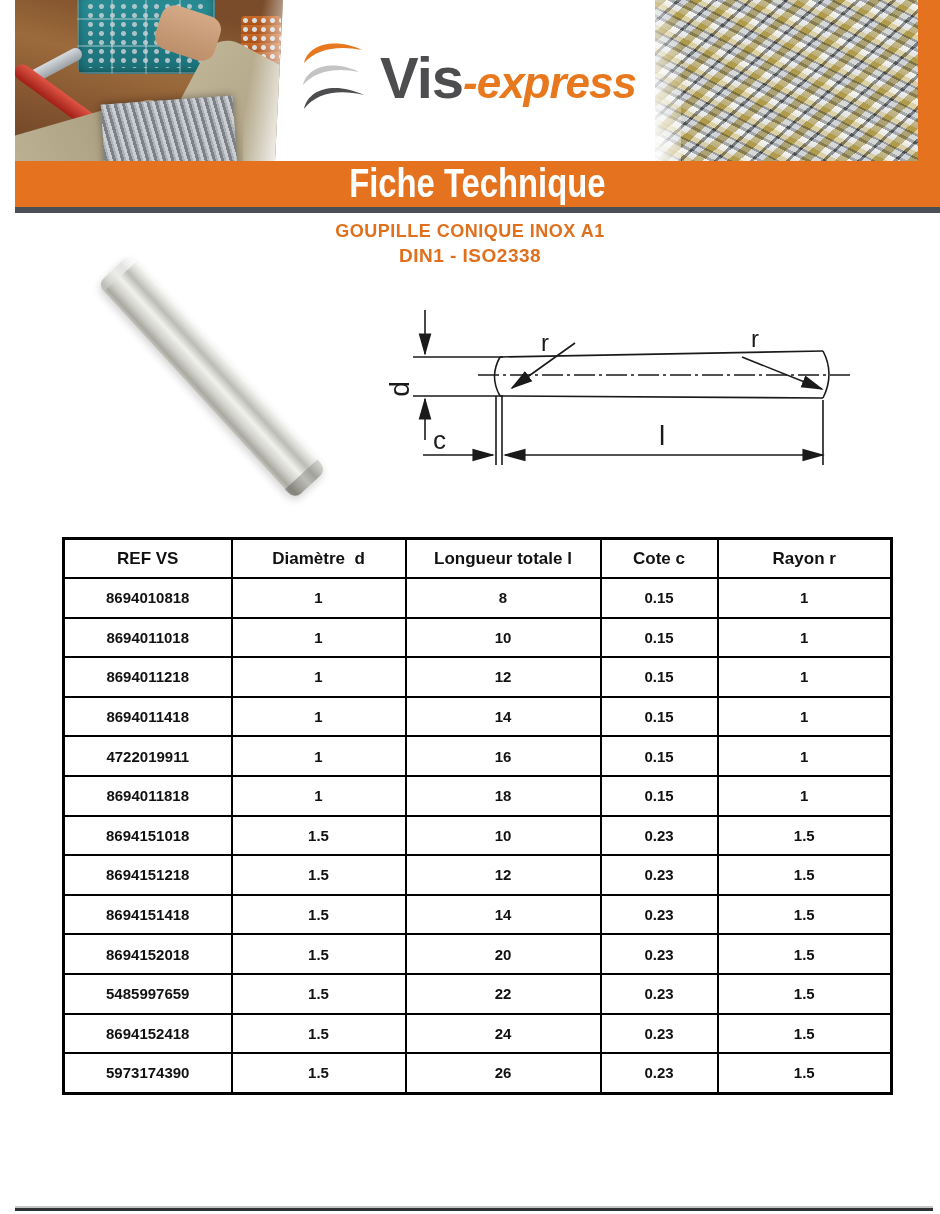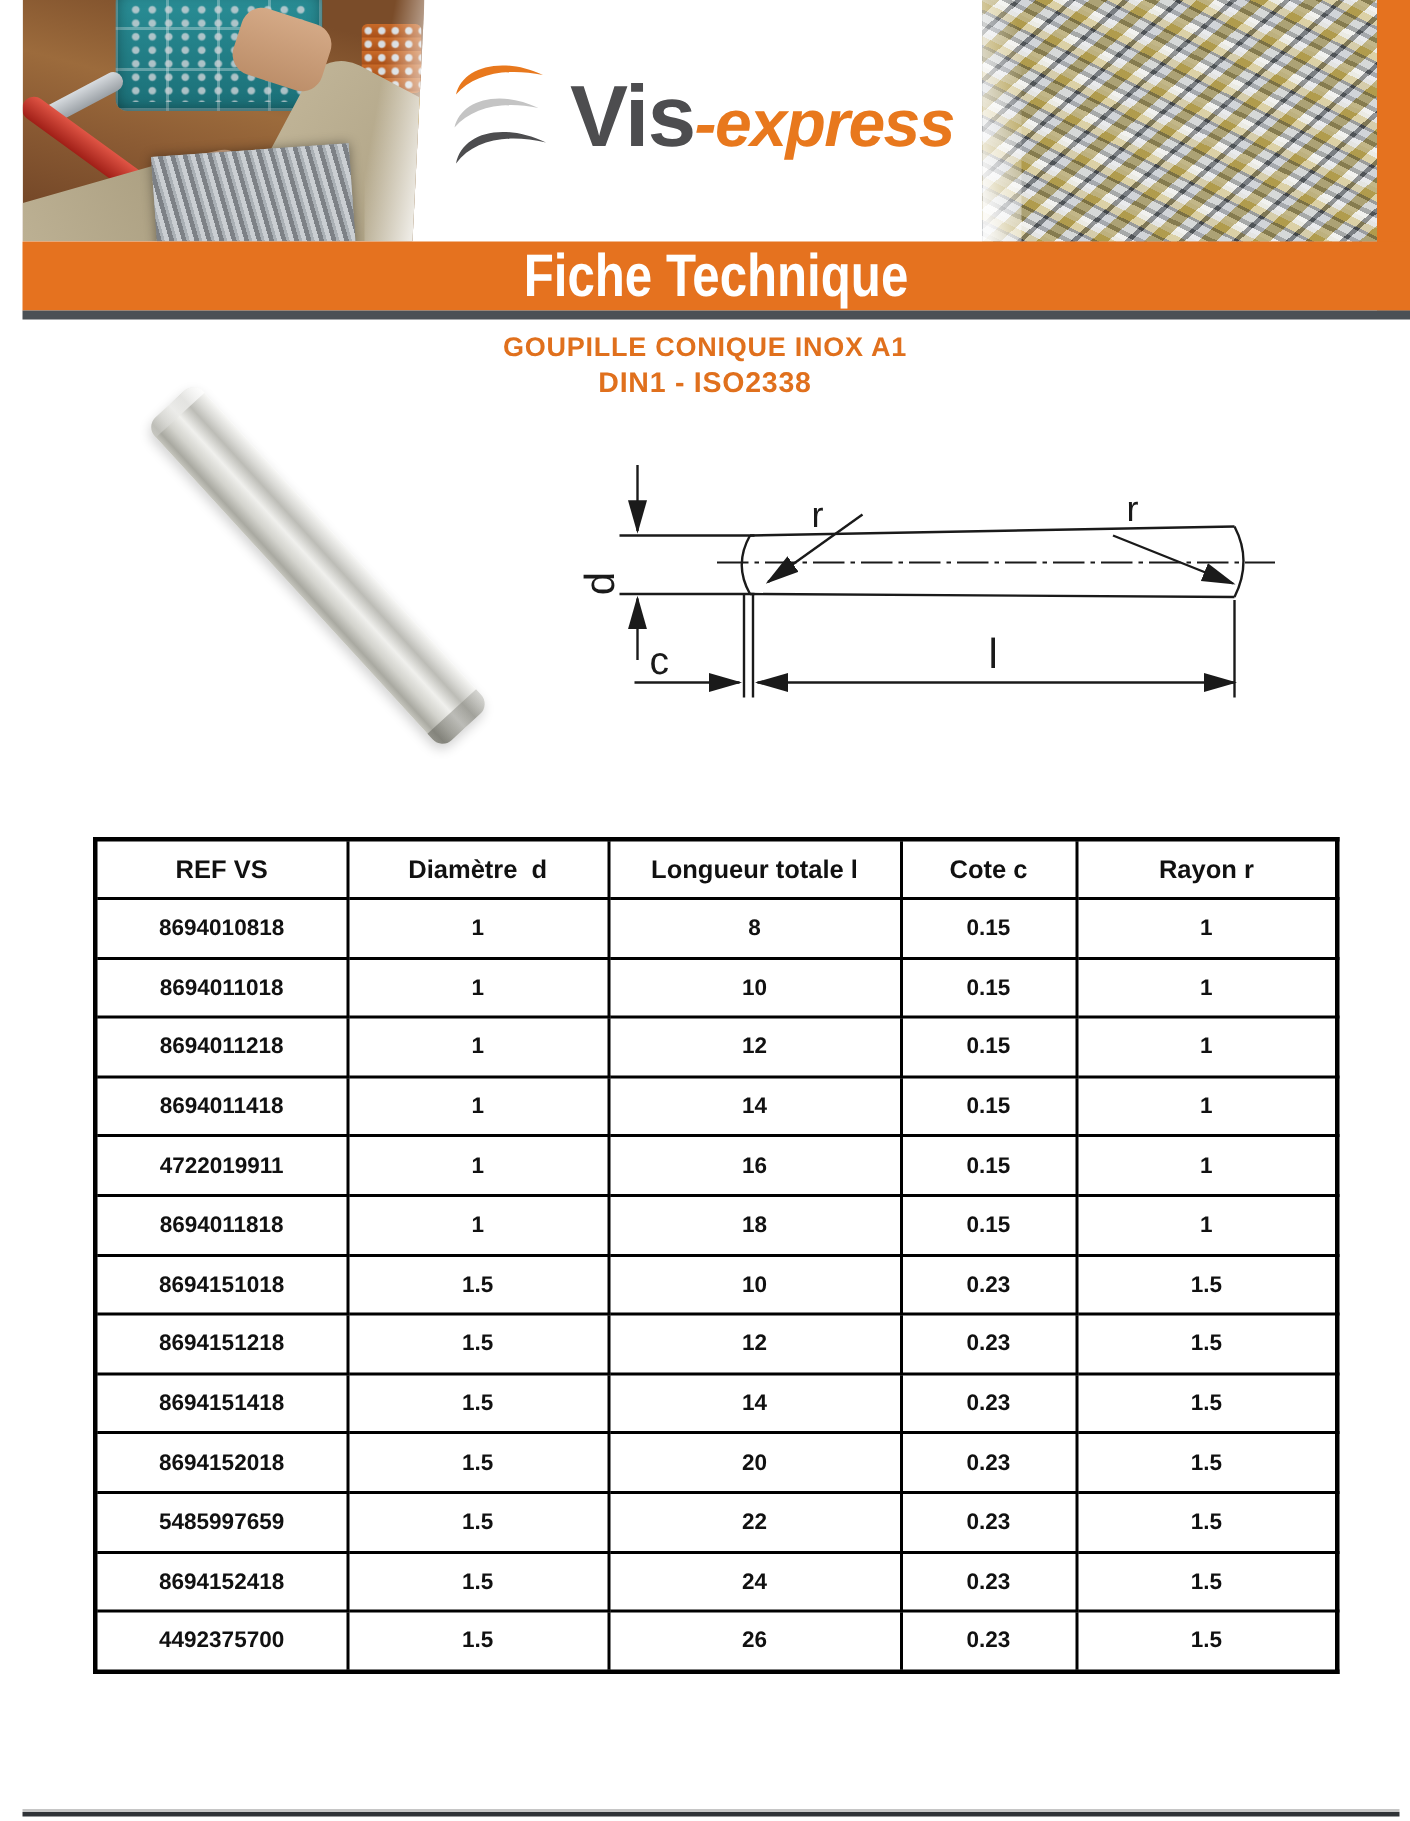--- a/index.html
+++ b/index.html
@@ -58,21 +58,21 @@
   .orange-corner{position:absolute;left:918px;top:0;width:22px;height:207px;}
   
   .logo{position:absolute;left:300px;top:22px;width:340px;height:110px;}
   .logo-row{display:flex;align-items:center;height:100%;}
   .logo-swooshes{width:72px;height:80px;margin-right:8px;flex:0 0 auto;}
   .logo-text{white-space:nowrap;}
   .logo-brand{font-size:58px;font-weight:bold;color:#4d4d4f;letter-spacing:-1px;}
   .logo-suffix{font-size:44px;font-weight:bold;font-style:italic;color:#e8781d;letter-spacing:-1px;}
   
   .banner{position:absolute;left:15px;top:161px;width:925px;height:46px;
-    display:flex;align-items:center;justify-content:center;}
+    display:flex;align-items:flex-start;justify-content:center;}
   .banner-title{color:#ffffff;font-weight:bold;font-size:40px;letter-spacing:0px;
     display:inline-block;transform:scaleX(.82);white-space:nowrap;}
   .dark-rule{position:absolute;left:15px;top:207px;width:925px;height:6px;background:#4a5055;}
   
   .subtitle{position:absolute;left:0;top:219px;width:940px;text-align:center;color:#e0701d;font-weight:bold;}
   .subtitle .line1{font-size:18px;line-height:25px;letter-spacing:.5px;}
   .subtitle .line2{font-size:19px;line-height:24px;letter-spacing:.5px;}
   
   .pin-photo{position:absolute;left:55px;top:258px;width:290px;height:240px;}
   .pin-cylinder{
@@ -83,21 +83,21 @@
   }
   .pin-cylinder:after{content:"";position:absolute;right:0;top:0;width:14px;height:100%;
     border-radius:0 9px 9px 0;background:linear-gradient(to bottom,rgba(120,120,112,.25),rgba(80,80,72,.45));}
   .pin-cylinder:before{content:"";position:absolute;left:0;top:0;width:10px;height:100%;
     border-radius:9px 0 0 9px;background:linear-gradient(to bottom,rgba(255,255,255,.8),rgba(200,200,195,.5));}
   
   .diagram{position:absolute;left:383px;top:293px;width:480px;height:185px;}
   .diagram svg{display:block;}
   .diagram text{font-family:"Liberation Sans",sans-serif;fill:#1a1a1a;}
   
-  .spec-table{position:absolute;left:62px;top:558px;}
+  .spec-table{position:absolute;left:62px;top:537px;}
   table{border-collapse:collapse;table-layout:fixed;width:828px;border:3px solid #000;}
   th,td{border:2px solid #000;text-align:center;vertical-align:middle;color:#111;}
   th{height:35px;font-size:17px;font-weight:bold;white-space:pre;}
   td{height:35.6px;font-size:15px;font-weight:bold;}
   
   .footer-rule{position:absolute;left:15px;top:1206px;width:918px;height:5px;
     background:linear-gradient(#c6c6c6 0 38%,#2f3337 38% 100%);}
 </style>
 </head>
 <body>
@@ -289,21 +289,21 @@
             <td>1.5</td>
           </tr>
           <tr>
             <td>8694152418</td>
             <td>1.5</td>
             <td>24</td>
             <td>0.23</td>
             <td>1.5</td>
           </tr>
           <tr>
-            <td>4492375700</td>
+            <td>5973174390</td>
             <td>1.5</td>
             <td>26</td>
             <td>0.23</td>
             <td>1.5</td>
           </tr>
         </tbody>
     </table>
   </div>
 
   <div class="footer-rule"></div>

